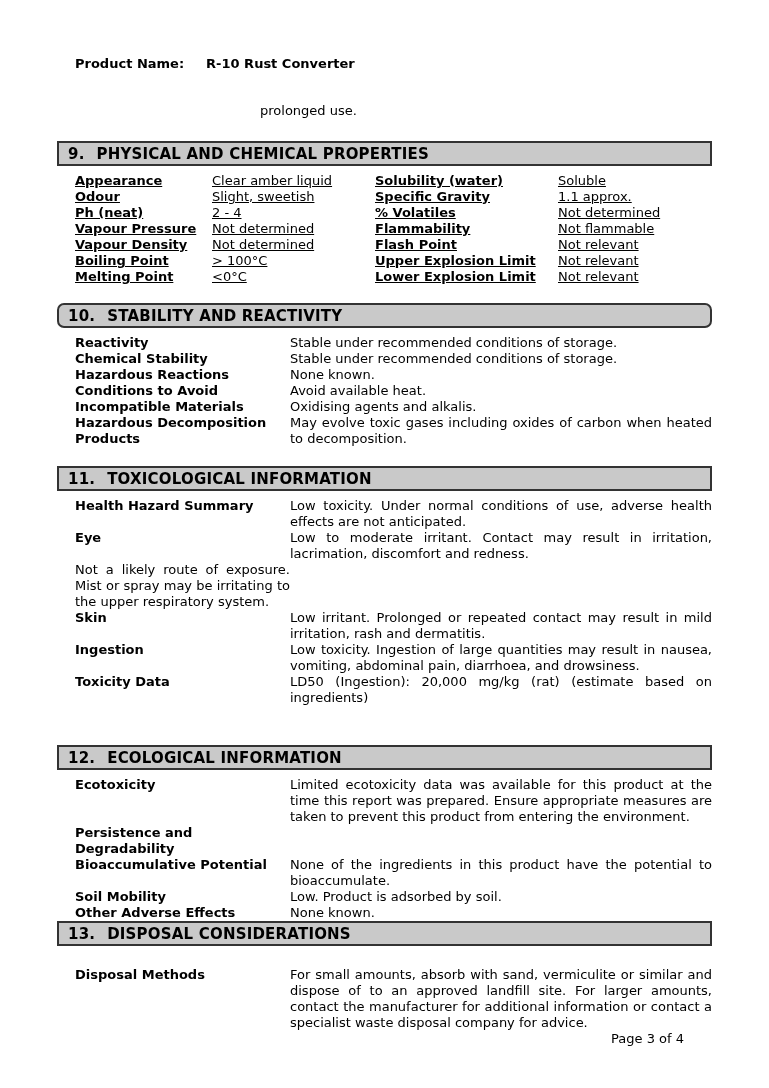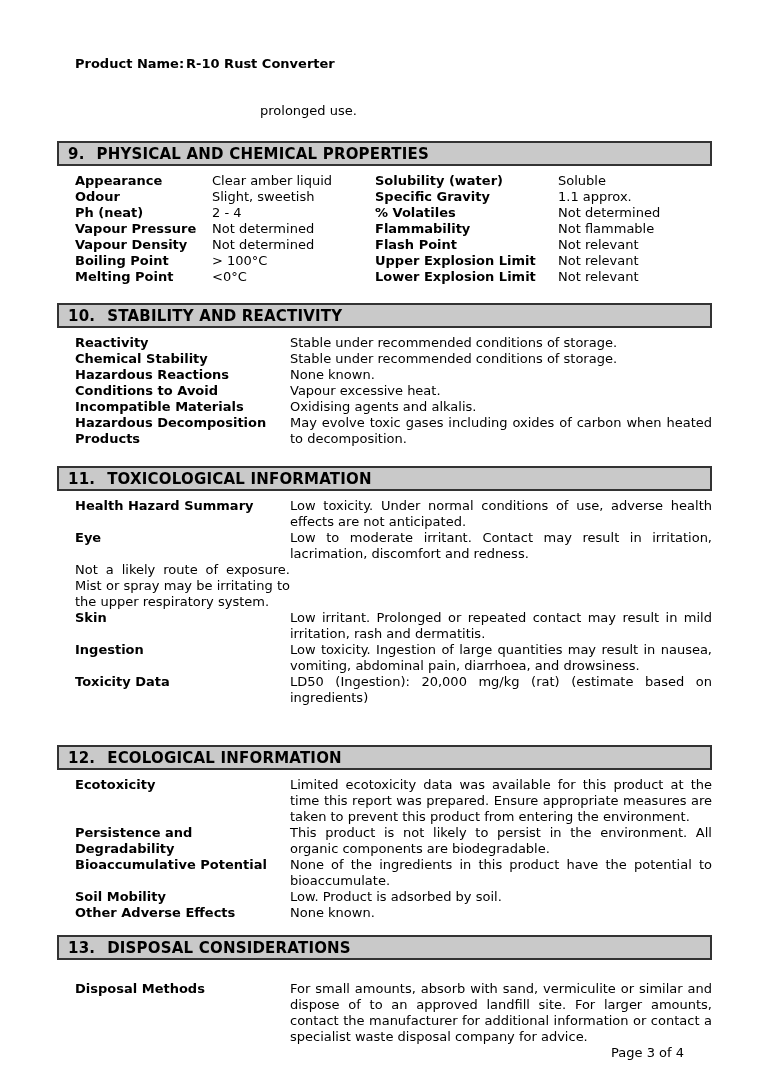--- a/index.html
+++ b/index.html
@@ -13,45 +13,46 @@
   .page {
     width: 769px; height: 1088px;
     padding: 0 57px;
     position: relative;
   }
   .product-line {
     margin-top: 56px;
     padding-left: 18px;
     font-weight: bold;
   }
-  .product-line .pn-name { margin-left: 2px; }
+  .product-line .pn-name { margin-left: 22px; }
   .continuation {
     margin-top: 31px;
     padding-left: 203px;
   }
   .sec-bar {
     height: 25px;
     background: var(--hdr-bg, #c9c9c9);
     border: 2px solid var(--hdr-border, #333333);
     display: flex; align-items: center;
     padding-left: 9px;
     font-weight: bold; font-size: 15px;
     letter-spacing: 0.2px;
   }
   .sec-bar .sec-num { margin-right: 12px; }
   .m-bar9  { margin-top: 22px; }
-  .m-bar10 { margin-top: 18px; }
+  .m-bar10 { margin-top: 18px; border-radius: 7px; }
   .m-bar11 { margin-top: 19px; }
   .m-bar12 { margin-top: 39px; }
-  .m-bar13 { margin-top: 14px; }
+  .m-bar13 { }
   .tbl { margin-top: 7px; padding-left: 18px; }
   .tbl13 { margin-top: 21px; }
   .row4 {
     display: grid;
     grid-template-columns: 137px 163px 183px 1fr;
+    text-decoration: underline;
   }
   .row2 {
     display: grid;
     grid-template-columns: 215px 1fr;
   }
   .lbl { font-weight: bold; }
   .val { }
   .val.just { text-align: justify; }
   .footer {
     text-align: right;
@@ -130,21 +131,21 @@
     <div class="row2">
       <div class="lbl">Chemical Stability</div>
       <div class="val just">Stable under recommended conditions of storage.</div>
     </div>
     <div class="row2">
       <div class="lbl">Hazardous Reactions</div>
       <div class="val just">None known.</div>
     </div>
     <div class="row2">
       <div class="lbl">Conditions to Avoid</div>
-      <div class="val just">Vapour excessive heat.</div>
+      <div class="val just">Avoid available heat.</div>
     </div>
     <div class="row2">
       <div class="lbl">Incompatible Materials</div>
       <div class="val just">Oxidising agents and alkalis.</div>
     </div>
     <div class="row2">
       <div class="lbl">Hazardous Decomposition Products</div>
       <div class="val just">May evolve toxic gases including oxides of carbon when heated to decomposition.</div>
     </div>
   </div>
@@ -183,21 +184,20 @@
     <span class="sec-num">12.</span>
     <span>ECOLOGICAL INFORMATION</span>
   </div>
   <div class="tbl">
     <div class="row2">
       <div class="lbl">Ecotoxicity</div>
       <div class="val just">Limited ecotoxicity data was available for this product at the time this report was prepared. Ensure appropriate measures are taken to prevent this product from entering the environment.</div>
     </div>
     <div class="row2">
       <div class="lbl">Persistence and Degradability</div>
-      <div class="val just">This product is not likely to persist in the environment.  All organic components are biodegradable.</div>
     </div>
     <div class="row2">
       <div class="lbl">Bioaccumulative Potential</div>
       <div class="val just">None of the ingredients in this product have the potential to bioaccumulate.</div>
     </div>
     <div class="row2">
       <div class="lbl">Soil Mobility</div>
       <div class="val just">Low. Product is adsorbed by soil.</div>
     </div>
     <div class="row2">

